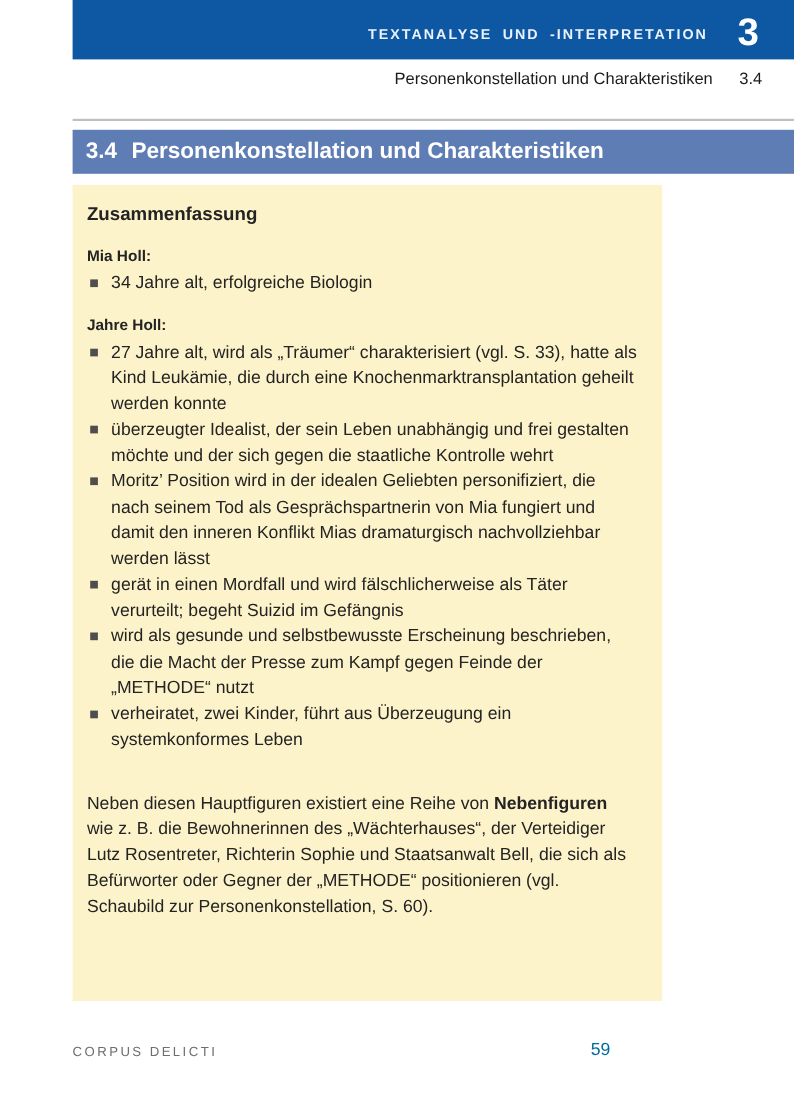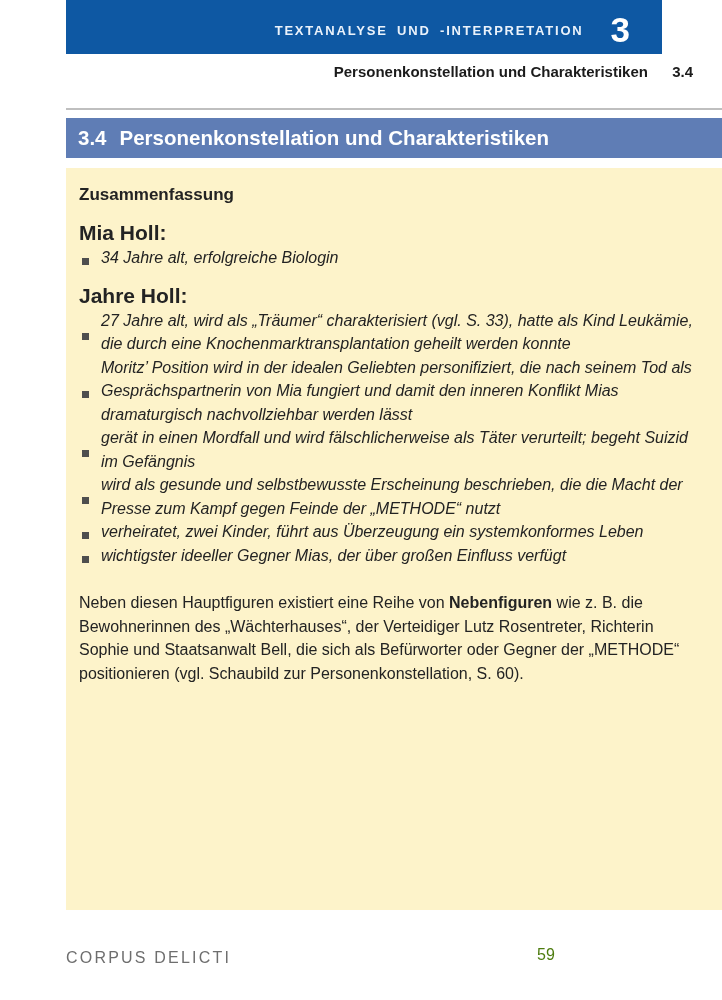--- a/index.html
+++ b/index.html
@@ -15,85 +15,85 @@
   html,body{margin:0;padding:0;background:#ffffff;}
   body{
     width:722px;height:1000px;
     font-family:"Liberation Sans","DejaVu Sans",sans-serif;
     color:var(--text-color);
   }
   .page{position:relative;width:722px;height:1000px;background:#ffffff;overflow:hidden;}
 
   
   .topbar{
-    position:absolute;top:0;left:66px;width:596px;height:54px;
+    position:absolute;top:0;left:66px;width:656px;height:54px;
     background:var(--header-blue);
     display:flex;align-items:center;justify-content:flex-end;
     padding-right:32px;
   }
   .topbar-title{
     color:#eaf2fb;font-size:13px;font-weight:bold;
     letter-spacing:1.8px;word-spacing:4px;
     padding-top:6px;
   }
   .topbar-num{
     color:#ffffff;font-size:35px;font-weight:bold;
     margin-left:27px;line-height:1;padding-top:4px;
   }
 
   
   .subheader{
     position:absolute;top:63px;left:66px;width:627px;
-    text-align:right;font-size:15px;font-weight:bold;color:#1b1b1b;
+    text-align:right;font-size:15px;font-weight:normal;color:#1b1b1b;
   }
   .subheader-num{margin-left:20px;}
 
   .rule{
     position:absolute;top:108px;left:66px;width:656px;height:2px;
     background:var(--rule-gray);
   }
 
   
   .section-bar{
     position:absolute;top:118px;left:66px;width:656px;height:40px;
     background:var(--section-blue);
     display:flex;align-items:center;
     padding-left:12px;
     color:#ffffff;font-weight:bold;font-size:20.5px;
   }
   .section-bar .sec-num{margin-right:13px;}
 
   
   .summary-box{
-    position:absolute;top:168px;left:66px;width:656px;height:742px;
+    position:absolute;top:168px;left:66px;width:536px;height:742px;
     background:var(--summary-bg);
     padding:8px 22px 0 13px;
     font-size:16px;line-height:23.5px;color:var(--text-color);
   }
   .blk-heading{font-size:17px;font-weight:bold;line-height:22px;margin:8px 0 0 0;}
   .blk-para{margin:12px 0 0 0;}
-  .blk-para.spacing-large{margin-top:24px;}
-  .blk-subheading{font-size:21px;font-weight:bold;margin:15px 0 1px 0;}
+  .blk-para.spacing-large{margin-top:34px;}
+  .blk-subheading{font-size:14px;font-weight:bold;margin:15px 0 1px 0;}
   ul.blk-bullets{list-style:none;margin:0;padding:0;}
-  ul.blk-bullets li{display:flex;align-items:center;font-style:italic;}
+  ul.blk-bullets li{display:flex;align-items:flex-start;}
   .bullet-marker{
     flex:0 0 auto;width:7px;height:7px;background:var(--bullet-gray);
     margin:8px 12px 0 3px;
   }
   .bullet-text{flex:1 1 auto;}
   .bold{font-weight:bold;}
 
   
   .footer-book{
     position:absolute;top:949px;left:66px;
-    font-size:16px;letter-spacing:2.2px;color:var(--footer-gray);
+    font-size:12px;letter-spacing:2.2px;color:var(--footer-gray);
   }
   .footer-page{
     position:absolute;top:946px;left:537px;
-    font-size:16px;color:#4d7c0f;
+    font-size:16px;color:#0369a1;
   }
 </style>
 </head>
 <body>
 
 <div class="page">
 
   <div class="topbar">
     <span class="topbar-title">TEXTANALYSE UND -INTERPRETATION</span>
     <span class="topbar-num">3</span>
@@ -121,40 +121,40 @@
         </li>
       </ul>
       <div class="blk-subheading">Jahre Holl:</div>
       <ul class="blk-bullets">
         <li>
           <span class="bullet-marker"></span>
           <span class="bullet-text"><span>27 Jahre alt, wird als „Träumer“ charakterisiert (vgl. S. 33), hatte als Kind Leukämie, die durch eine Knochenmarktransplantation geheilt werden konnte</span></span>
         </li>
         <li>
           <span class="bullet-marker"></span>
+          <span class="bullet-text"><span>überzeugter Idealist, der sein Leben unabhängig und frei gestalten möchte und der sich gegen die staatliche Kontrolle wehrt</span></span>
+        </li>
+        <li>
+          <span class="bullet-marker"></span>
           <span class="bullet-text"><span>Moritz’ Position wird in der idealen Geliebten personifiziert, die nach seinem Tod als Gesprächspartnerin von Mia fungiert und damit den inneren Konflikt Mias dramaturgisch nachvollziehbar werden lässt</span></span>
         </li>
         <li>
           <span class="bullet-marker"></span>
           <span class="bullet-text"><span>gerät in einen Mordfall und wird fälschlicherweise als Täter verurteilt; begeht Suizid im Gefängnis</span></span>
         </li>
       </ul>
       <ul class="blk-bullets">
         <li>
           <span class="bullet-marker"></span>
           <span class="bullet-text"><span>wird als gesunde und selbstbewusste Erscheinung beschrieben, die die Macht der Presse zum Kampf gegen Feinde der „METHODE“ nutzt</span></span>
         </li>
         <li>
           <span class="bullet-marker"></span>
           <span class="bullet-text"><span>verheiratet, zwei Kinder, führt aus Überzeugung ein systemkonformes Leben</span></span>
         </li>
-        <li>
-          <span class="bullet-marker"></span>
-          <span class="bullet-text"><span>wichtigster ideeller Gegner Mias, der über großen Einfluss verfügt</span></span>
-        </li>
       </ul>
       <p class="blk-para spacing-large"><span>Neben diesen Hauptfiguren existiert eine Reihe von </span><span class="bold">Nebenfiguren</span><span> wie z. B. die Bewohnerinnen des „Wächterhauses“, der Verteidiger Lutz Rosentreter, Richterin Sophie und Staatsanwalt Bell, die sich als Befürworter oder Gegner der „METHODE“ positionieren (vgl. Schaubild zur Personenkonstellation, S. 60).</span></p>
     </div>
 
   <div class="footer-book">CORPUS DELICTI</div>
   <div class="footer-page">59</div>
 
 </div>
 
 </body></html>

